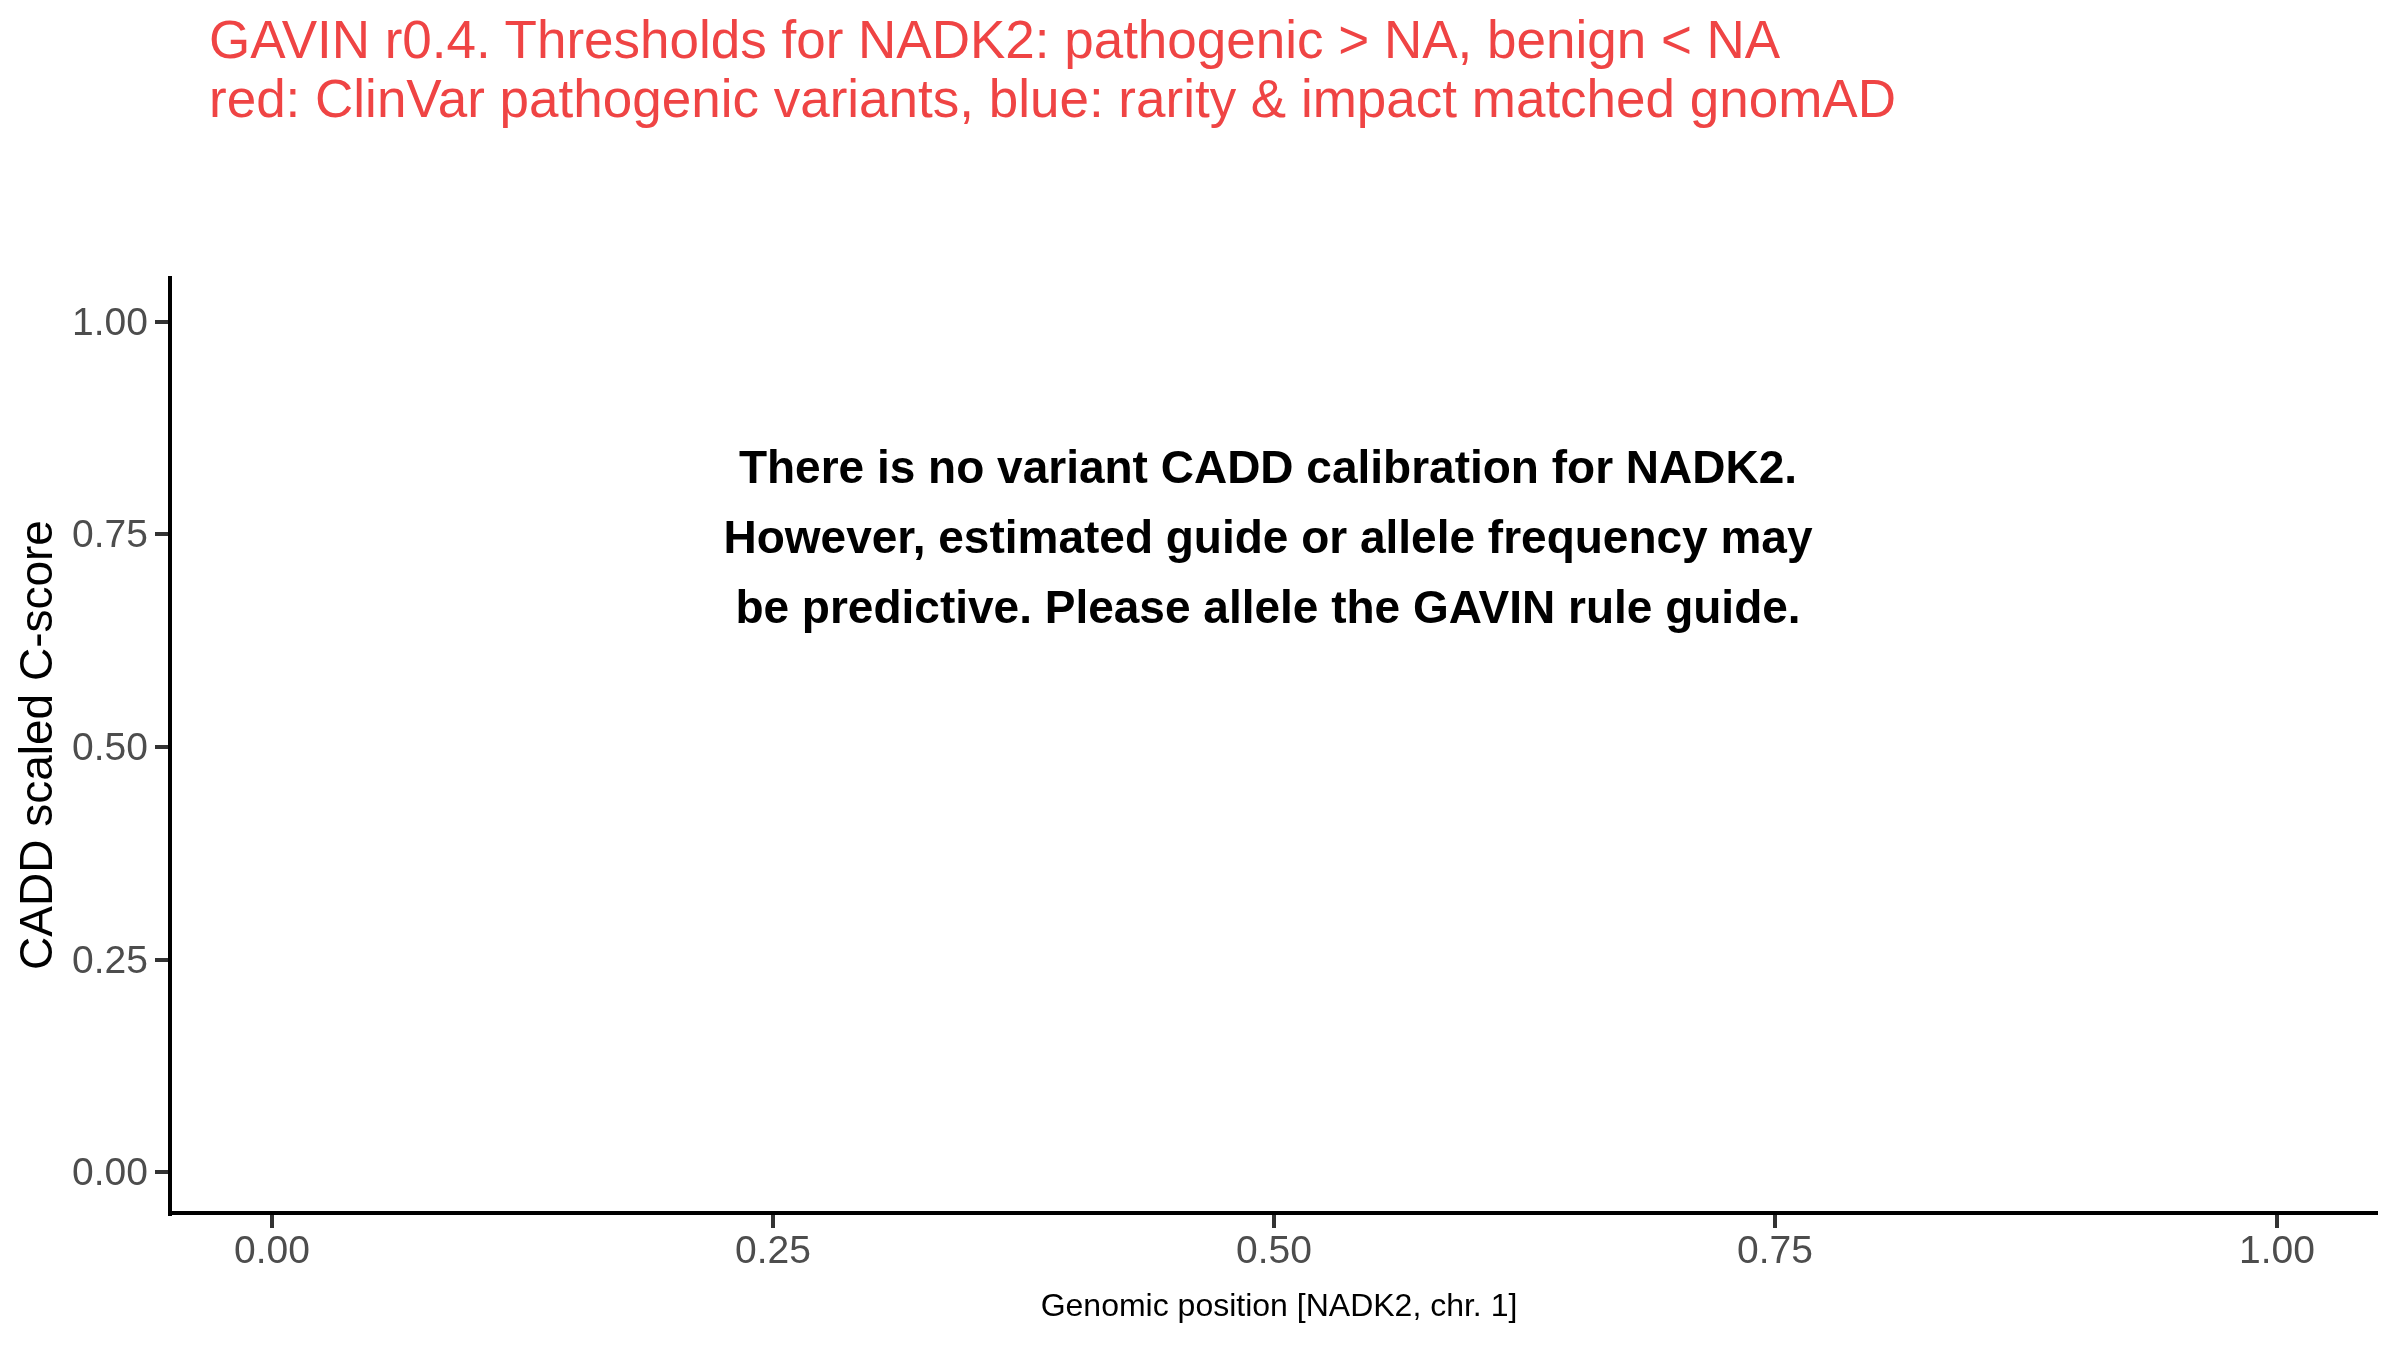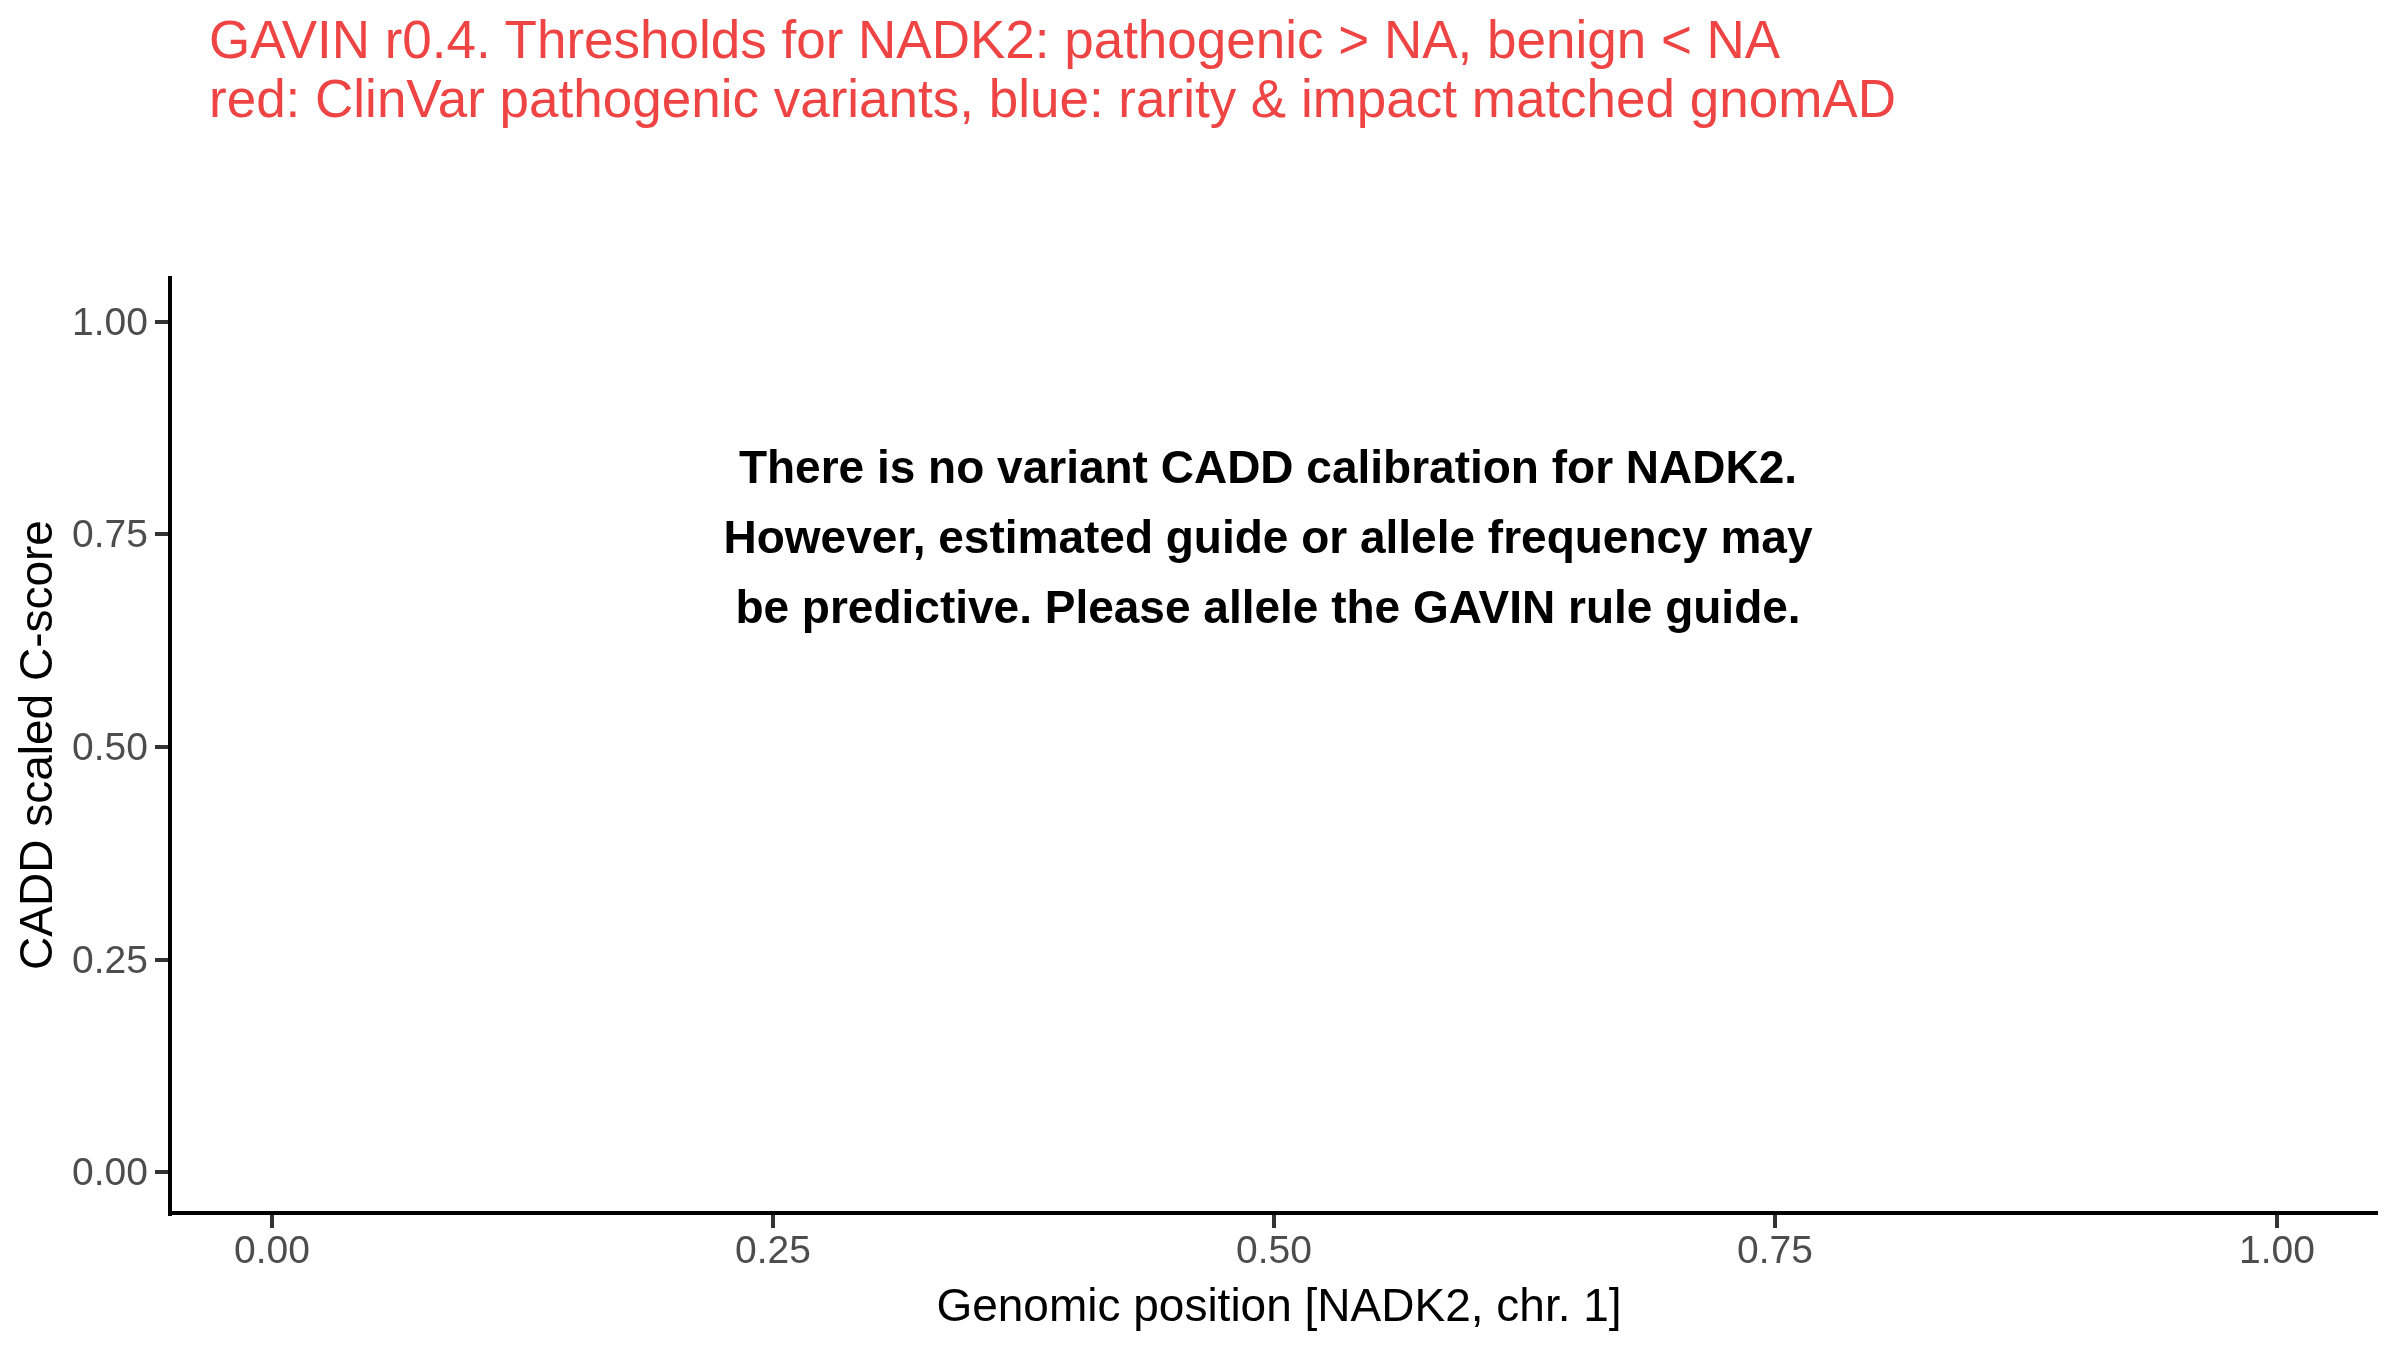--- a/index.html
+++ b/index.html
@@ -98,21 +98,21 @@
   .xlab.t2 { left: 1174px; }
   .xlab.t3 { left: 1675px; }
   .xlab.t4 { left: 2177px; }
   
   .x-axis-title {
     position: absolute;
     left: 879px;
     top: 1282px;
     width: 800px;
     text-align: center;
-    font-size: 46px;
+    font-size: 32px;
     line-height: 46px;
     color: #000000;
     white-space: nowrap;
   }
   .y-axis-title {
     position: absolute;
     left: -264px;
     top: 722px;
     width: 600px;
     height: 46px;

